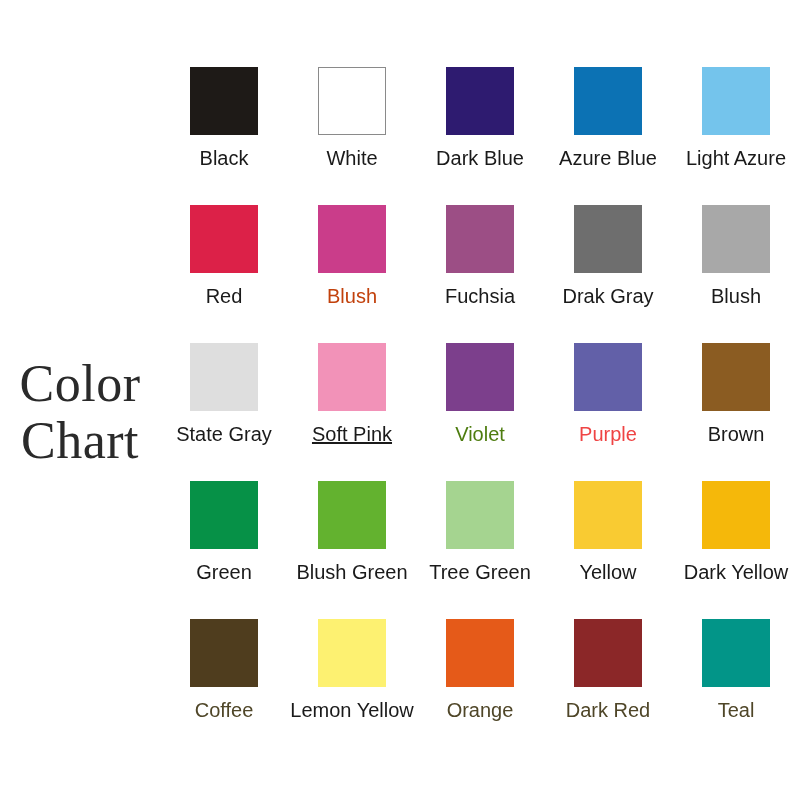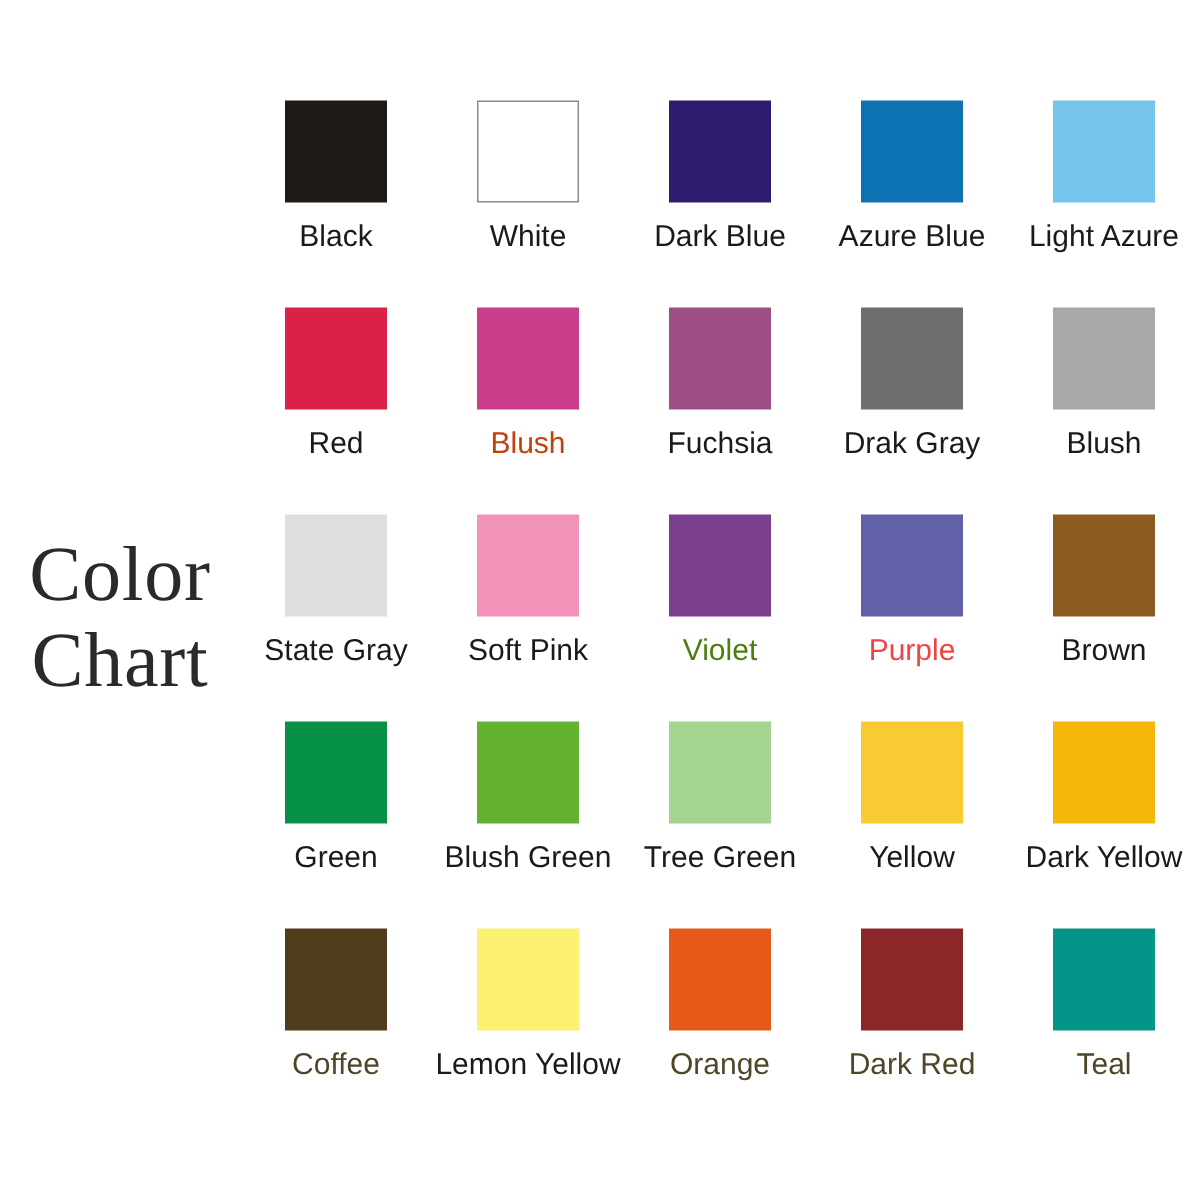--- a/index.html
+++ b/index.html
@@ -127,21 +127,21 @@
           <span class="swatch-label" style="color: rgb(26, 26, 26);">Blush</span>
         </div>
       </div>
       <div class="swatch-row">
         <div class="swatch-cell">
           <span class="swatch-chip" title="#dedede" style="background: rgb(222, 222, 222);"></span>
           <span class="swatch-label" style="color: rgb(26, 26, 26);">State Gray</span>
         </div>
         <div class="swatch-cell">
           <span class="swatch-chip" title="#f292b8" style="background: rgb(242, 146, 184);"></span>
-          <span class="swatch-label" style="color: rgb(26, 26, 26);">Soft Pink</span>
+          <span class="swatch-label" style="color: rgb(26, 26, 26); text-decoration: underline;">Soft Pink</span>
         </div>
         <div class="swatch-cell">
           <span class="swatch-chip" title="#7c3f8c" style="background: rgb(124, 63, 140);"></span>
           <span class="swatch-label" style="color: #4d7c0f;">Violet</span>
         </div>
         <div class="swatch-cell">
           <span class="swatch-chip" title="#6260a8" style="background: rgb(98, 96, 168);"></span>
           <span class="swatch-label" style="color: #ef4444;">Purple</span>
         </div>
         <div class="swatch-cell">

